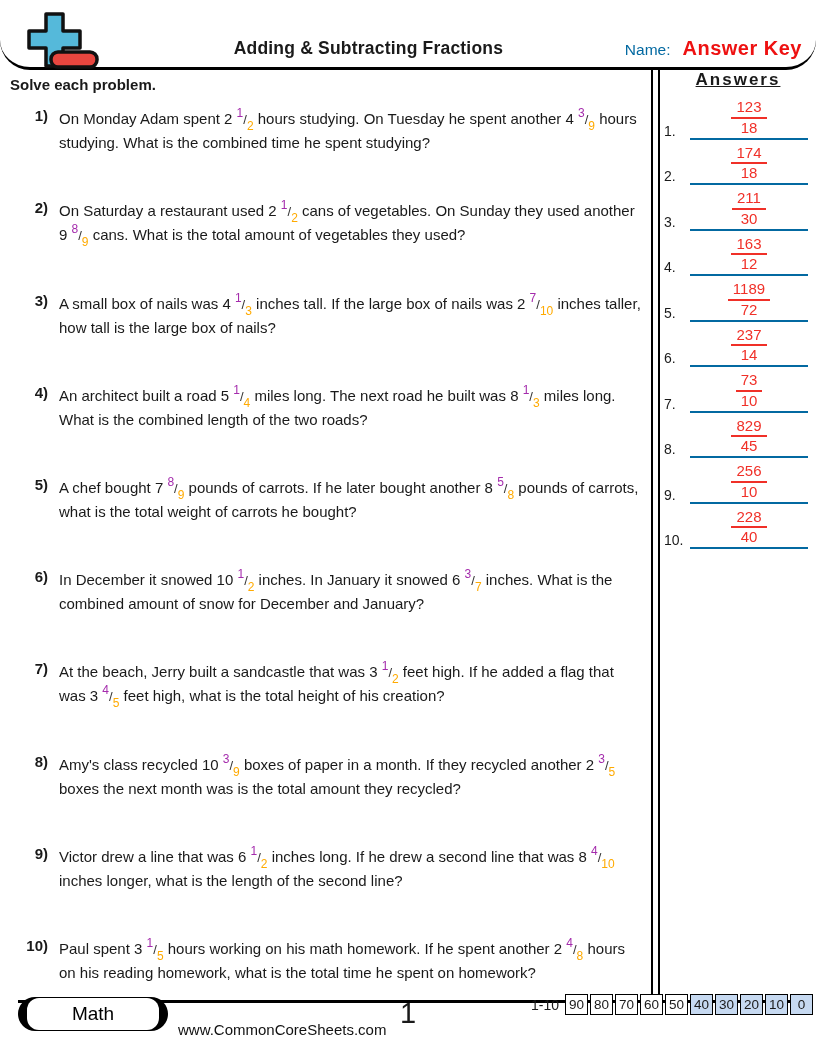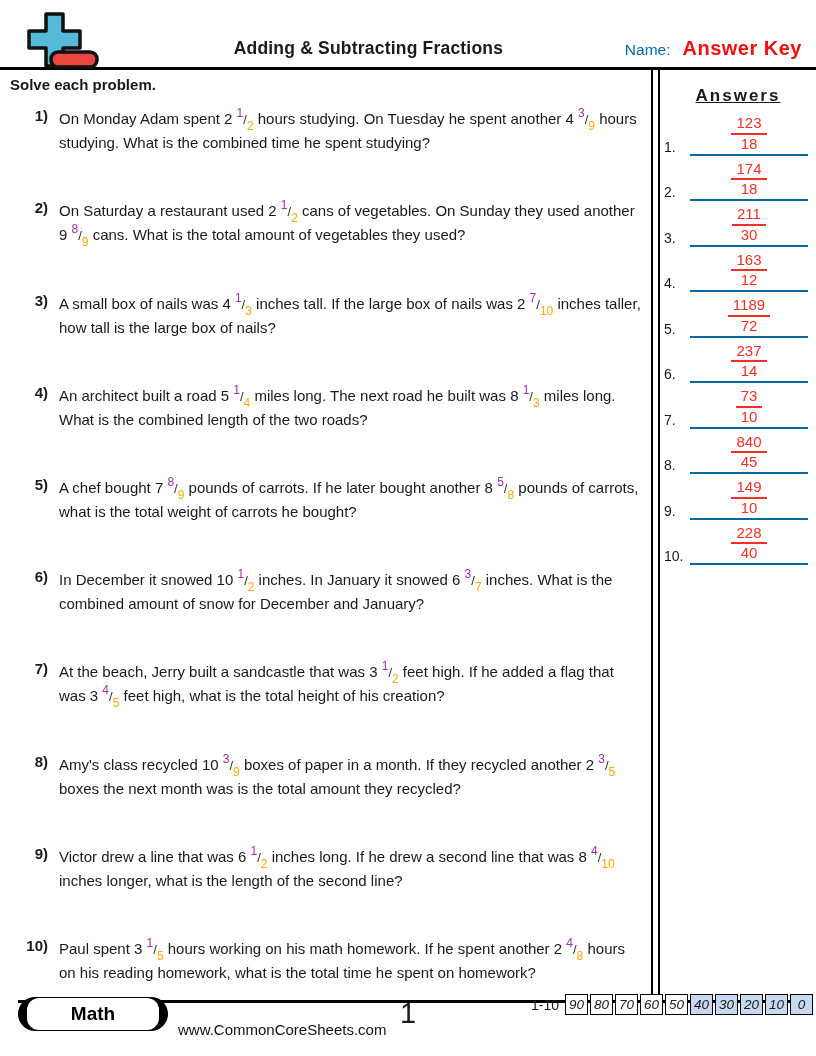--- a/index.html
+++ b/index.html
@@ -3,21 +3,21 @@
 <meta charset="utf-8">
 <style>
   html,body { margin:0; padding:0; background:#fff; }
   .page {
     position:relative; width:816px; height:1056px; background:#fff;
     font-family:"Liberation Sans", sans-serif; color:#1a1a1a; overflow:hidden;
     margin:0 auto;
   }
   
   .header { height:70px; border-bottom:3px solid #000; box-sizing:border-box;
-            display:flex; align-items:flex-end; }
+            display:flex; align-items:flex-end;border-radius:30px; }
   .logo-wrap { width:112px; flex-shrink:0; padding-left:16px; box-sizing:border-box; }
   .logo-wrap svg { display:block; margin-bottom:-2px; }
   .header-title { flex:1; text-align:center; font-size:17.5px; font-weight:600;
                   letter-spacing:.2px; padding-bottom:8px; }
   .name-group { display:flex; align-items:baseline; gap:12px; padding:0 14px 7px 0; }
   .name-label { font-size:15.5px; color:#0369a1; }
   .name-value { font-size:20px; font-weight:bold; color:var(--key-red,#ee1111); letter-spacing:.5px; }
 
   
   .content { display:flex; height:929px; box-sizing:border-box; }
@@ -27,46 +27,46 @@
   .problem-number { width:38px; flex-shrink:0; text-align:right; font-weight:bold;
                     font-size:15px; padding-right:0; }
   .problem-text { font-size:15px; line-height:23px; margin-left:11px; max-width:582px; }
   .fr { white-space:nowrap; }
   .fr sup { font-size:12px; line-height:1; color:var(--numerator-purple,#a42bac); position:relative; top:-1px; }
   .fr .fsl { font-size:13px; color:#333; }
   .fr sub { font-size:12px; line-height:1; color:var(--denominator-orange,#ffaa00); position:relative; bottom:-2px; }
 
   .divider { width:5px; border-left:2px solid #000; border-right:2px solid #000; }
 
-  .right { width:156px; box-sizing:border-box; padding-top:16px; }
+  .right { width:156px; box-sizing:border-box; padding-top:0; }
   .answers-header { font-size:17px; font-weight:bold; text-align:center;
                     text-decoration:underline; letter-spacing:2px; margin-bottom:9px; }
   .answer-row { display:flex; align-items:flex-end; padding:0 8px 0 4px; margin-bottom:5px; }
   .answer-label { font-size:14px; width:26px; flex-shrink:0; padding-bottom:1px; }
   .answer-line { flex:1; border-bottom:2px solid #0369a1; display:flex; justify-content:center; }
   .rfrac { color:var(--answer-red,#f03028); font-size:15px; text-align:center;
            line-height:1.05; padding-bottom:2px; }
   .rnum { display:block; border-bottom:2px solid var(--answer-red,#f03028); padding:0 5px 2px; }
   .rden { display:block; padding-top:1px; }
 
   
   .footer { position:absolute; left:0; right:0; bottom:0; height:63px; }
   .footer-rule { position:absolute; top:7px; left:18px; right:16px; border-top:3px solid #000; }
   .math-badge { position:absolute; left:18px; top:4px; width:150px; height:34px;
                 background:#000; border-radius:17px; display:flex; align-items:center;
                 justify-content:center; }
   .math-badge-inner { width:132px; height:32px; background:#fff; border-radius:12px;
                       display:flex; align-items:center; justify-content:center;
-                      font-size:19px; font-weight:bold; color:#000; }
+                      font-size:19px; font-weight:normal; color:#000; }
   .site-url { position:absolute; left:178px; top:28px; font-size:15px; color:#111; }
   .page-number { position:absolute; left:0; right:0; top:4px; text-align:center;
                  font-size:29px; font-weight:400; }
   .score { position:absolute; right:3px; top:1px; display:flex; align-items:center; }
   .score-label { font-size:14px; margin-right:6px; }
-  .score-cells { display:flex; gap:2px;font-style:italic; }
+  .score-cells { display:flex; gap:2px; }
   .score-cell { width:21px; height:19px; border:1.5px solid #000; background:#fff;
                 display:flex; align-items:center; justify-content:center; font-size:13.5px; }
   .score-cell.hl { background:var(--score-highlight,#c6d9f1); }
 </style>
 </head>
 <body>
 
 <div class="page">
 
   <div class="header">
@@ -193,30 +193,30 @@
               <div class="rfrac">
                 <span class="rnum">73</span>
                 <span class="rden">10</span>
               </div>
             </div>
           </div>
           <div class="answer-row">
             <div class="answer-label">8.</div>
             <div class="answer-line">
               <div class="rfrac">
-                <span class="rnum">840</span>
+                <span class="rnum">829</span>
                 <span class="rden">45</span>
               </div>
             </div>
           </div>
           <div class="answer-row">
             <div class="answer-label">9.</div>
             <div class="answer-line">
               <div class="rfrac">
-                <span class="rnum">149</span>
+                <span class="rnum">256</span>
                 <span class="rden">10</span>
               </div>
             </div>
           </div>
           <div class="answer-row">
             <div class="answer-label">10.</div>
             <div class="answer-line">
               <div class="rfrac">
                 <span class="rnum">228</span>
                 <span class="rden">40</span>

